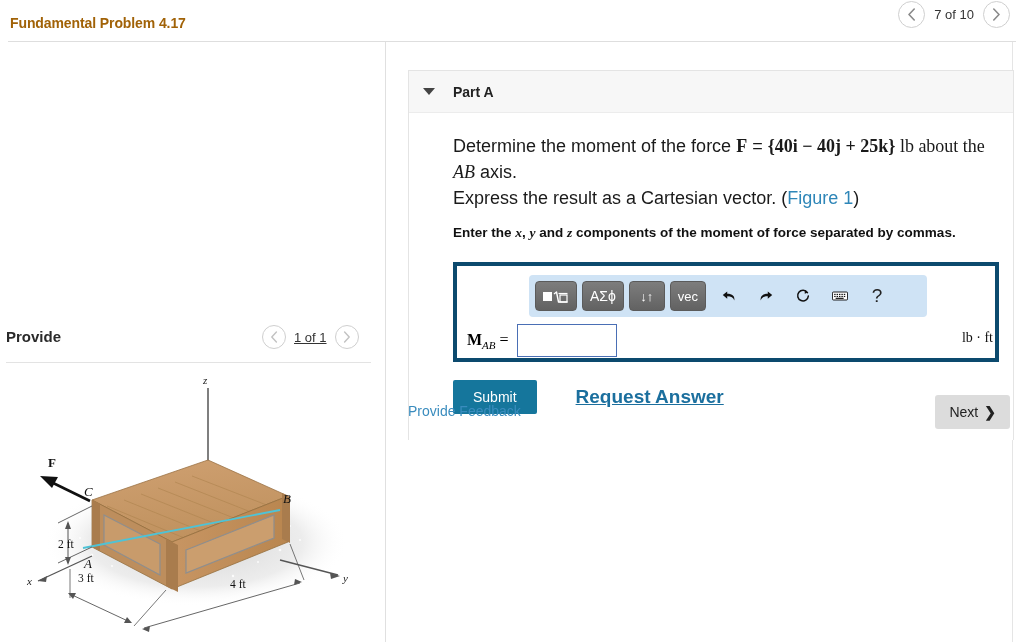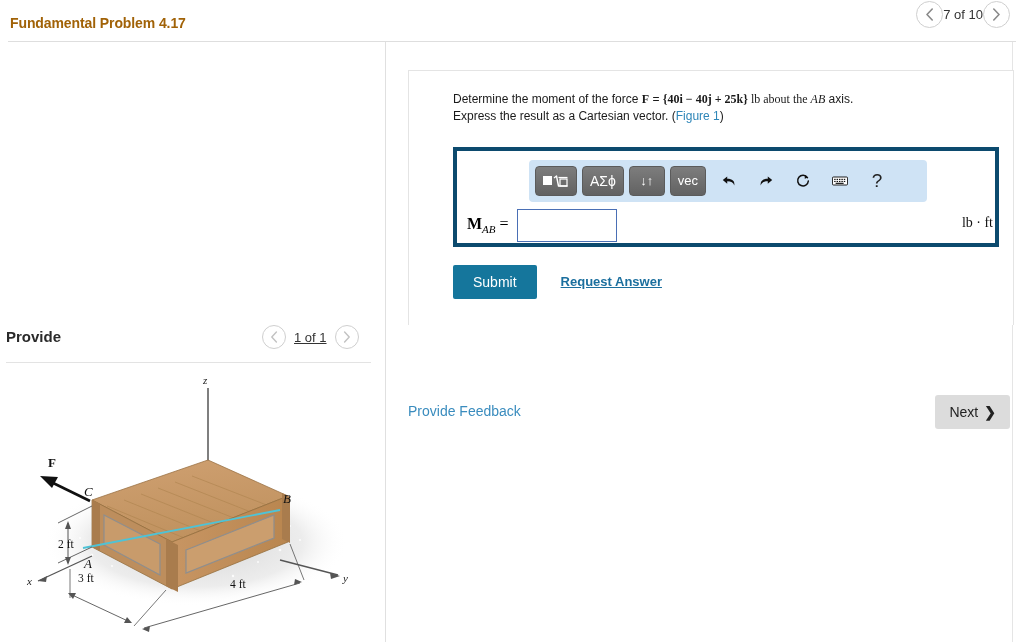--- a/index.html
+++ b/index.html
@@ -15,21 +15,21 @@
   
   .topbar {
     position: absolute; left: 0; top: 0; width: 1024px; height: 42px;
     background: #fff;
   }
   .topbar-title {
     position: absolute; left: 10px; top: 15px;
     font-size: 14px; font-weight: bold; color: #a16207;
     letter-spacing: -0.1px;
   }
-  .pager { position: absolute; right: 14px; top: 1px; display: flex; align-items: center; }
+  .pager { position: absolute; right: 14px; top: 1px; display: flex; align-items: center; gap: 9px; }
   .circ-btn {
     width: 27px; height: 27px; border-radius: 50%;
     border: 1px solid #cfcfcf; background: #fff;
     display: flex; align-items: center; justify-content: center;
     color: #888; font-size: 13px; line-height: 1; cursor: pointer;
     padding: 0;
   }
   .circ-btn svg { display: block; }
   .pager-label { font-size: 13px; color: #333; white-space: nowrap; }
 
@@ -74,21 +74,21 @@
   }
   .caret {
     width: 0; height: 0; margin-left: 14px; margin-right: 18px;
     border-left: 6px solid transparent; border-right: 6px solid transparent;
     border-top: 7px solid #444;
   }
   .part-title { font-size: 14px; font-weight: bold; color: #222; }
 
   .part-body { padding: 20px 24px 4px 44px; }
   .q-text {
-    font-size: 12px; color: #1a1a1a; line-height: 1.45;
+    font-size: 18px; color: #1a1a1a; line-height: 1.45;
     font-family: "Liberation Serif", serif;
   }
   .q-text .sans { font-family: "Liberation Sans", sans-serif; }
   .mathi { font-family: "Liberation Serif", serif; font-style: italic; }
   .mathb { font-family: "Liberation Serif", serif; font-weight: bold; font-style: normal; }
   .mathr { font-family: "Liberation Serif", serif; font-style: normal; }
   .figlink { color: #2e86b8; text-decoration: none; cursor: pointer; }
   .instruct {
     margin-top: 14px; font-size: 13.5px; font-weight: bold; color: #111;
     font-family: "Liberation Sans", sans-serif;
@@ -140,22 +140,22 @@
     font-family: "Liberation Serif", serif; font-size: 14px; color: #111;
   }
 
   .actions { margin-top: 18px; display: flex; align-items: center; gap: 24px; padding-bottom: 22px; }
   .submit-btn {
     background: #15769c; color: #fff; border: none; border-radius: 2px;
     padding: 9px 20px; font-size: 14px; cursor: pointer;
     font-family: "Liberation Sans", sans-serif;
   }
   .req-answer {
-    color: #1b6f9e; font-size: 13px; font-weight: bold; text-decoration: underline;
-    cursor: pointer; font-family: "Liberation Sans", sans-serif;
+    color: #1b6f9e; font-size: 19px; font-weight: bold; text-decoration: underline;
+    cursor: pointer; font-family: "Liberation Sans", sans-serif; margin-left: 15px;
   }
 
   .footer-row {
     position: absolute; left: 0; top: 353px; width: 638px; height: 40px;
   }
   .provide-feedback {
     position: absolute; left: 22px; top: 8px;
     color: #3a8cbe; font-size: 14px; cursor: pointer; text-decoration: none;
   }
   .next-btn {
@@ -321,27 +321,34 @@
         <polygon points="302,212 294,215 295,209" fill="#555"></polygon>
         <line x1="290" y1="174" x2="304" y2="210" stroke="#555" stroke-width="0.8"></line>
         <text x="230" y="218" font-family="Liberation Serif, serif" font-size="11.5" fill="#111">4 ft</text>
       </svg>
     </div>
   </div>
 
   <div class="right-col">
 
     <div class="part-panel">
+      <div class="part-header">
+        <span class="caret"></span>
+        <span class="part-title">Part A</span>
+      </div>
 
       <div class="part-body">
         <div class="q-text">
           <span class="sans">Determine the moment of the force </span><span class="mathb">F</span><span class="sans"> = </span><span class="mathb">{40i − 40j + 25k}</span><span class="mathr"> lb about the </span><span class="mathi">AB</span><span class="sans"> axis.</span><br>
           <span class="sans">Express the result as a Cartesian vector. (</span><a class="figlink sans">Figure 1</a><span class="sans">)</span>
         </div>
 
+        <div class="instruct">
+          <span>Enter the </span><span class="mathi">x</span><span>, </span><span class="mathi">y</span><span> and </span><span class="mathi">z</span><span> components of the moment of force separated by commas.</span>
+        </div>
 
         <div class="answer-box">
           <div class="mathbar">
             <button class="mbtn">
               <svg width="26" height="17" viewBox="0 0 26 17">
                 <rect x="0" y="4" width="9" height="9" fill="#ffffff"></rect>
                 <path d="M11 6 L13.5 4 L15.5 14 L24.5 14" fill="none" stroke="#ffffff" stroke-width="1.4" stroke-linejoin="round"></path>
                 <path d="M15.5 5.5 L24.5 5.5" stroke="#ffffff" stroke-width="1.2"></path>
                 <rect x="17" y="7" width="7" height="7" fill="none" stroke="#ffffff" stroke-width="1.2"></rect>
               </svg>

